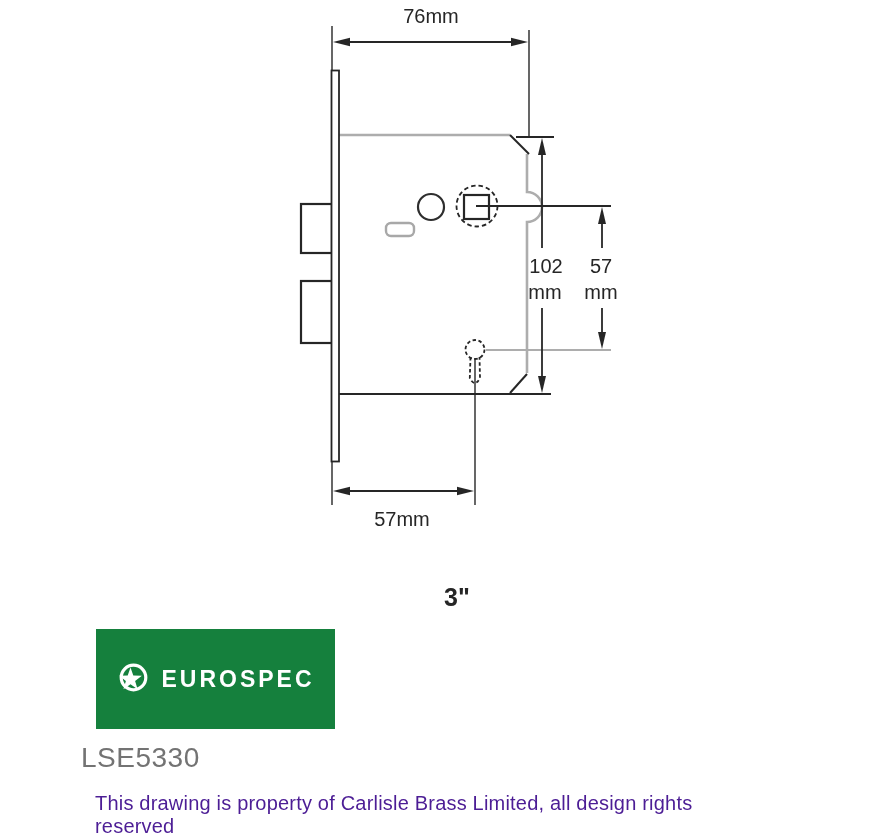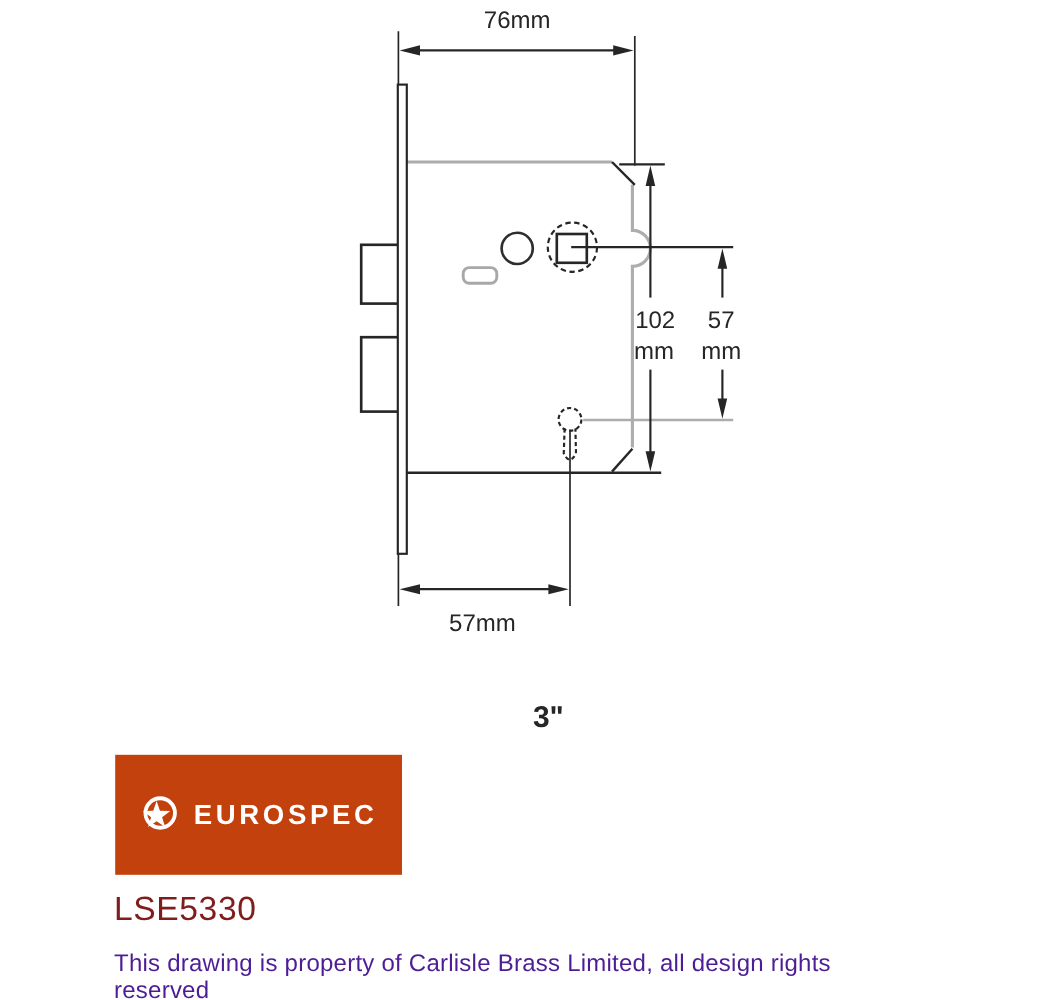--- a/index.html
+++ b/index.html
@@ -14,31 +14,31 @@
   .drawing-svg{position:absolute;left:0;top:0;}
   svg text{
     font-family:"Liberation Sans", sans-serif;
     fill:#262626;
   }
   .dim-label{font-size:20px;}
   .size-label{font-size:25px;font-weight:bold;}
   .logo-box{
     position:absolute;left:96px;top:629px;
     width:239px;height:100px;
-    background:#c2410c;
+    background:#15803d;
     display:flex;align-items:center;justify-content:center;
     gap:9px;
   }
   .brand-text{
     color:#ffffff;font-weight:bold;
     font-size:23px;letter-spacing:3px;
   }
   .product-code{
-    position:absolute;left:95px;top:742px;
-    font-size:28px;color:#7f1d1d;letter-spacing:0.5px;
+    position:absolute;left:81px;top:742px;
+    font-size:28px;color:#737373;letter-spacing:0.5px;
   }
   .disclaimer{
     position:absolute;left:95px;top:792px;
     font-size:20px;font-weight:300;color:#4c1d95;letter-spacing:0.2px;
   }
 </style>
 </head>
 <body>
 
 <div class="canvas">

